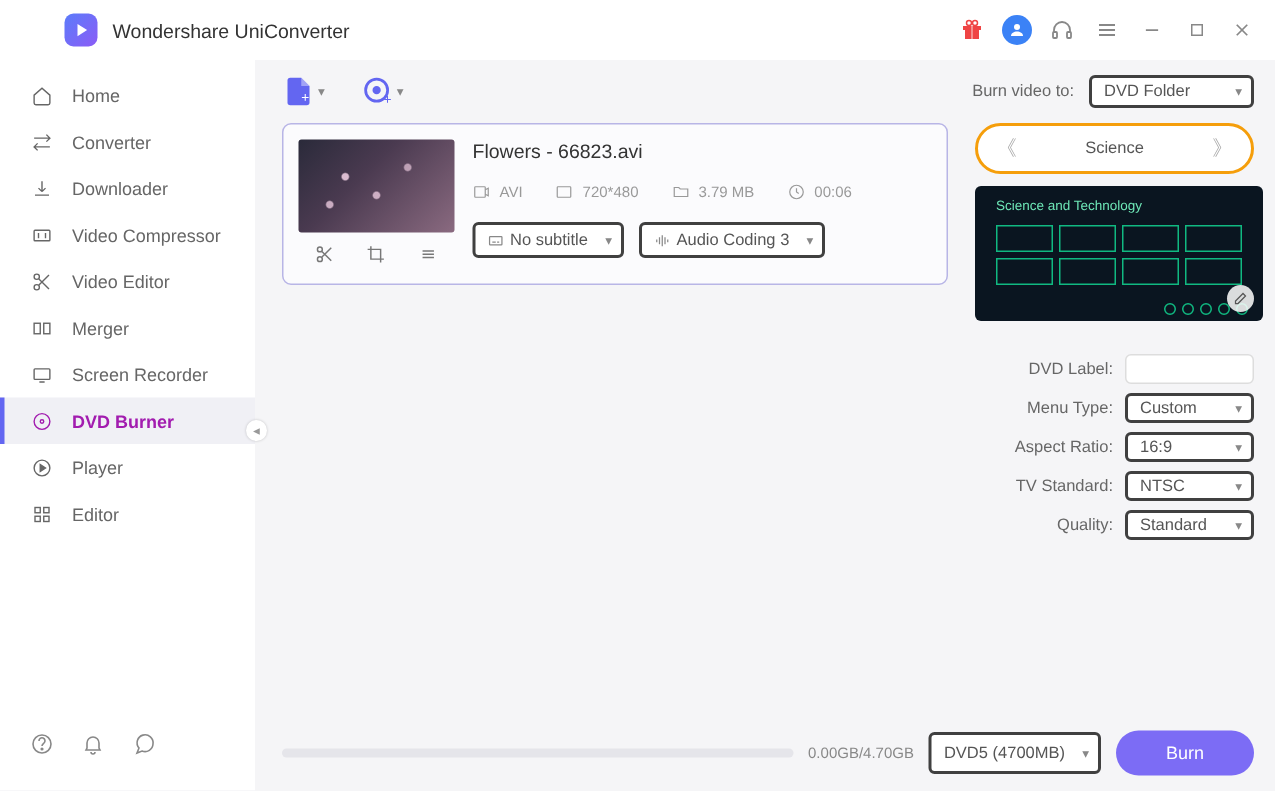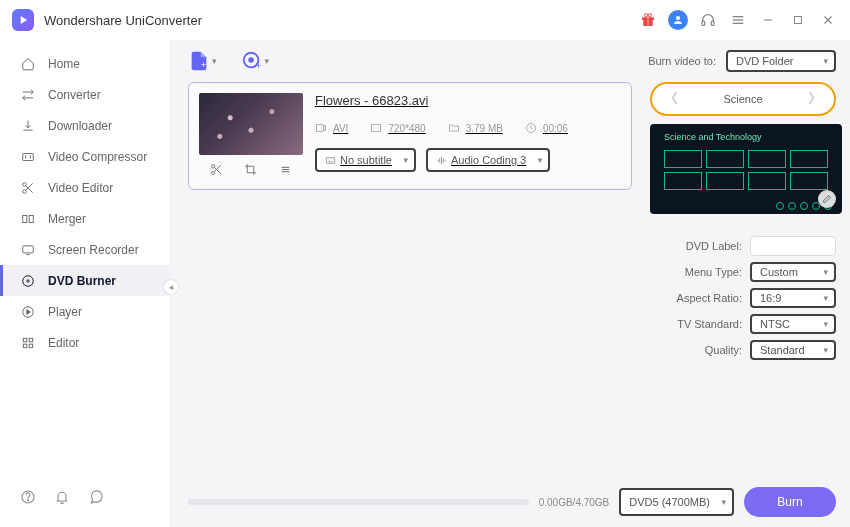--- a/index.html
+++ b/index.html
@@ -1,32 +1,32 @@
 <!DOCTYPE html>
 <html><head>
 <meta charset="utf-8">
 <style>
 * { box-sizing: border-box; margin: 0; padding: 0; font-family: -apple-system, BlinkMacSystemFont, "Segoe UI", Arial, sans-serif; }
 body { width: 850px; height: 527px; background: #f5f5f7; overflow: hidden; position: relative; }
 
 .titlebar { height: 40px; background: #fff; display: flex; align-items: center; padding: 0 12px; justify-content: space-between; }
-.titlebar-left { display: flex; align-items: center; gap: 10px; }
+.titlebar-left { display: flex; align-items: center; gap: 10px; margin-left: 31px; }
 .logo { width: 22px; height: 22px; background: linear-gradient(135deg, #5b7cfa, #8b5cf6); border-radius: 6px; display: flex; align-items: center; justify-content: center; }
 .logo svg { width: 14px; height: 14px; }
 .app-title { font-size: 13px; color: #333; font-weight: 500; }
 .titlebar-right { display: flex; align-items: center; gap: 10px; color: #888; }
 .titlebar-right .icon-btn { width: 20px; height: 20px; display: flex; align-items: center; justify-content: center; cursor: pointer; }
 .avatar-icon { width: 20px; height: 20px; border-radius: 50%; background: #3b82f6; display: flex; align-items: center; justify-content: center; color: #fff; font-size: 11px; }
 
 .main-wrap { display: flex; height: calc(100% - 40px); }
 
 .sidebar { width: 170px; background: #fff; padding: 8px 0; display: flex; flex-direction: column; position: relative; }
 .sidebar-list { flex: 1; }
 .sidebar-item { height: 31px; display: flex; align-items: center; padding: 0 20px; gap: 12px; color: #666; font-size: 12px; cursor: pointer; position: relative; }
-.sidebar-item.active { color: #0f172a; font-weight: 600; background: #f0f0f5; }
+.sidebar-item.active { color: #a21caf; font-weight: 600; background: #f0f0f5; }
 .sidebar-item.active::before { content: ""; position: absolute; left: 0; top: 0; bottom: 0; width: 3px; background: #6366f1; }
 .sidebar-item .si-icon { width: 16px; height: 16px; display: flex; align-items: center; justify-content: center; }
 .sidebar-collapse { position: absolute; right: -8px; top: 240px; width: 14px; height: 14px; background: #fff; border-radius: 50%; box-shadow: 0 0 2px rgba(0,0,0,.2); display: flex; align-items: center; justify-content: center; font-size: 9px; color: #999; cursor: pointer; }
 .sidebar-bottom { display: flex; gap: 18px; padding: 10px 20px; color: #888; }
 .sidebar-bottom .icon-btn { cursor: pointer; }
 
 .content { flex: 1; display: flex; flex-direction: column; padding: 10px 14px 10px 18px; }
 .content-top { display: flex; align-items: center; justify-content: space-between; margin-bottom: 10px; }
 .toolbar-left { display: flex; gap: 24px; align-items: center; }
 .tool-btn { display: flex; align-items: center; gap: 2px; cursor: pointer; color: #6366f1; }
@@ -37,21 +37,21 @@
 .sel::after { content: "▾"; position: absolute; right: 6px; font-size: 9px; color: #888; }
 
 .content-body { flex: 1; display: flex; gap: 18px; }
 .file-area { flex: 1; }
 .file-card { border: 1px solid #b8b5e6; border-radius: 6px; padding: 10px; display: flex; gap: 12px; background: #fbfbfd; }
 .thumb { width: 104px; }
 .thumb-img { width: 104px; height: 62px; background: linear-gradient(135deg,#2a2a3a 0%,#4a3a50 40%,#8a6a80 100%); border-radius: 2px; position: relative; overflow: hidden; }
 .thumb-img::after { content: ""; position: absolute; inset: 0; background: radial-gradient(circle at 30% 40%, rgba(255,220,240,.8) 0 2px, transparent 3px), radial-gradient(circle at 50% 60%, rgba(255,220,240,.7) 0 2px, transparent 3px), radial-gradient(circle at 70% 30%, rgba(255,220,240,.6) 0 2px, transparent 3px), radial-gradient(circle at 20% 70%, rgba(255,220,240,.7) 0 2px, transparent 3px); }
 .thumb-tools { display: flex; justify-content: space-around; margin-top: 8px; color: #777; font-size: 12px; }
 .thumb-tools span { cursor: pointer; width: 16px; text-align: center; }
-.file-info { flex: 1; text-decoration: underline; }
+.file-info { flex: 1; }
 .file-name { font-size: 13px; color: #333; margin-bottom: 14px; }
 .file-meta { display: flex; gap: 22px; align-items: center; color: #999; font-size: 10px; margin-bottom: 14px; }
 .file-meta .meta-item { display: flex; align-items: center; gap: 6px; }
 .file-selects { display: flex; gap: 10px; }
 .file-selects .sel { min-width: 95px; height: 24px; }
 .sel-icon { margin-right: 4px; color: #888; display: inline-flex; }
 
 .right-panel { width: 186px; }
 .template-nav { border: 2px solid #f59e0b; border-radius: 18px; height: 34px; display: flex; align-items: center; justify-content: space-between; padding: 0 12px; background: #fff; margin-bottom: 8px; }
 .template-nav .arrow { color: #aaa; cursor: pointer; font-size: 14px; }

